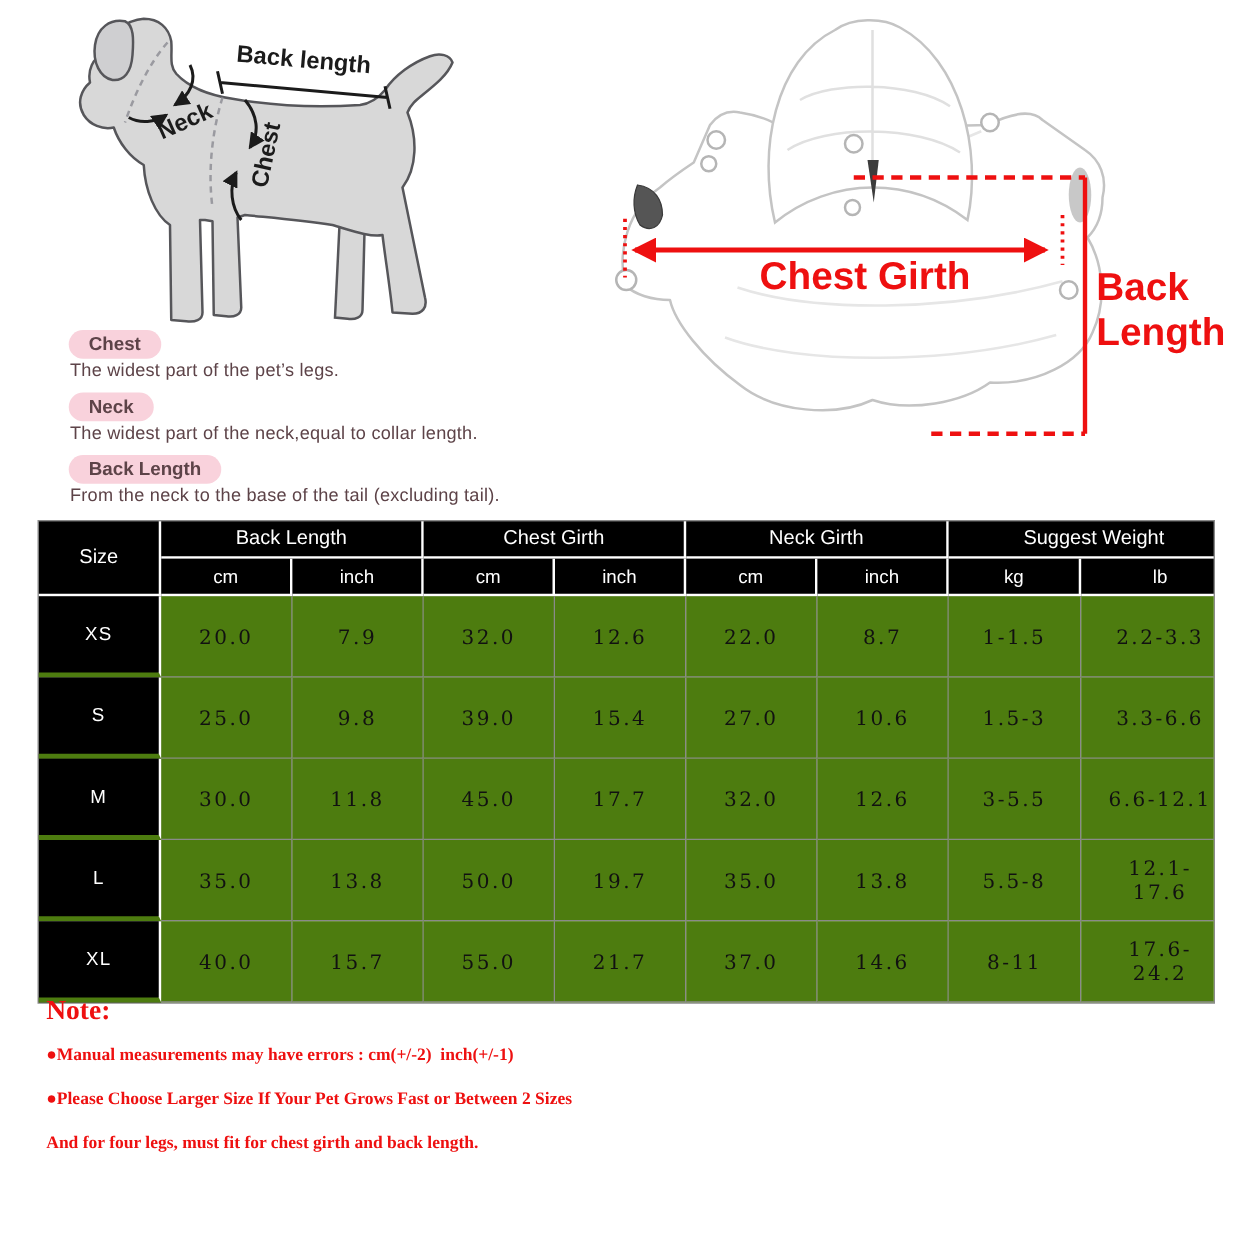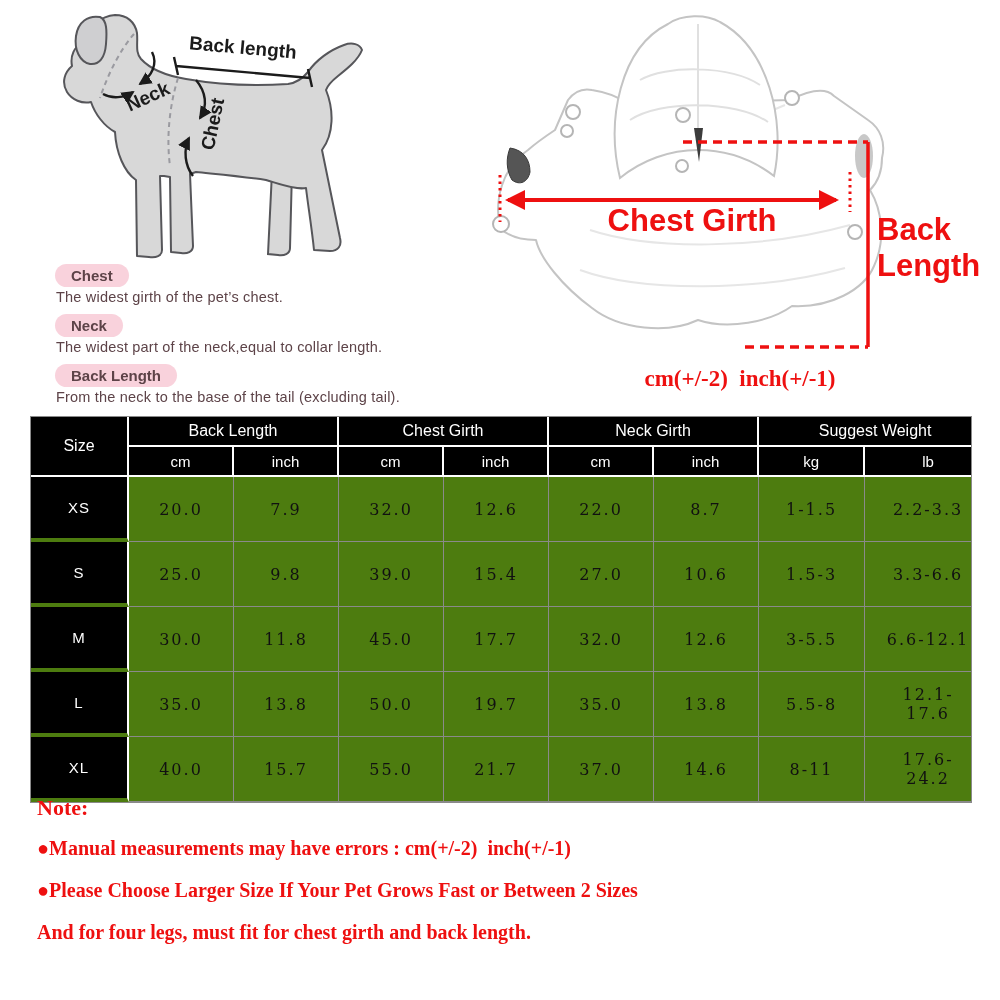--- a/index.html
+++ b/index.html
@@ -36,21 +36,21 @@
                  font-family:"DejaVu Serif",serif;font-size:16px;letter-spacing:2px;}
   .size-table td.size-cell{background:#000;color:#fff;font-family:"Liberation Sans",sans-serif;
                  font-size:15px;letter-spacing:1px;border-right:2px solid #fff;
                  border-bottom:4px solid #4d7c0f;}
   .size-table th:last-child,.size-table td:last-child{border-right:none;padding-left:20px;}
 
   
   .notes{position:absolute;left:37px;top:795px;width:930px;color:#ee1010;
          font-family:"Liberation Serif",serif;font-weight:bold;}
   .note-title{font-size:22px;margin-bottom:16px;}
-  .note-line{font-size:20px;margin-bottom:19px;white-space:pre-wrap;}
+  .note-line{font-size:14px;margin-bottom:19px;white-space:pre-wrap;}
 </style>
 </head>
 <body>
 
 <div id="page">
 
   <svg id="dog-svg" width="420" height="270" viewBox="0 0 420 270">
     <defs>
       <marker id="ahb" viewBox="0 0 10 10" refX="8.5" refY="5" markerWidth="5.5" markerHeight="5.5" orient="auto">
           <path d="M0,0 L10,5 L0,10 Z" fill="#1b1b1b"></path>
@@ -163,26 +163,25 @@
     <path d="M30,175 L30,222 M380,172 L380,212" fill="none" stroke="#ee1010" stroke-width="3" stroke-dasharray="2.5,4"></path>
 
     <path d="M213,142 L398,142 M275,347 L398,347" fill="none" stroke="#ee1010" stroke-width="3.5" stroke-dasharray="9,6"></path>
     <line x1="398" y1="142" x2="398" y2="347" stroke="#ee1010" stroke-width="3.5"></line>
 
     <text class="red-label" x="222" y="231" font-size="31" text-anchor="middle">Chest Girth</text>
     <text class="red-label" x="407" y="240" font-size="31">Back</text>
     <text class="red-label" x="407" y="276" font-size="31">Length</text>
   </svg>
 
-  <div class="tolerance">cm(+/-2)  inch(+/-1)</div>
 
   <div class="definitions">
     <div class="def-item">
       <div class="def-pill">Chest</div>
-      <div class="def-desc">The widest girth of the pet’s chest.</div>
+      <div class="def-desc">The widest part of the pet’s legs.</div>
     </div>
     <div class="def-item">
       <div class="def-pill">Neck</div>
       <div class="def-desc">The widest part of the neck,equal to collar length.</div>
     </div>
     <div class="def-item">
       <div class="def-pill">Back Length</div>
       <div class="def-desc">From the neck to the base of the tail (excluding tail).</div>
     </div>
   </div>

